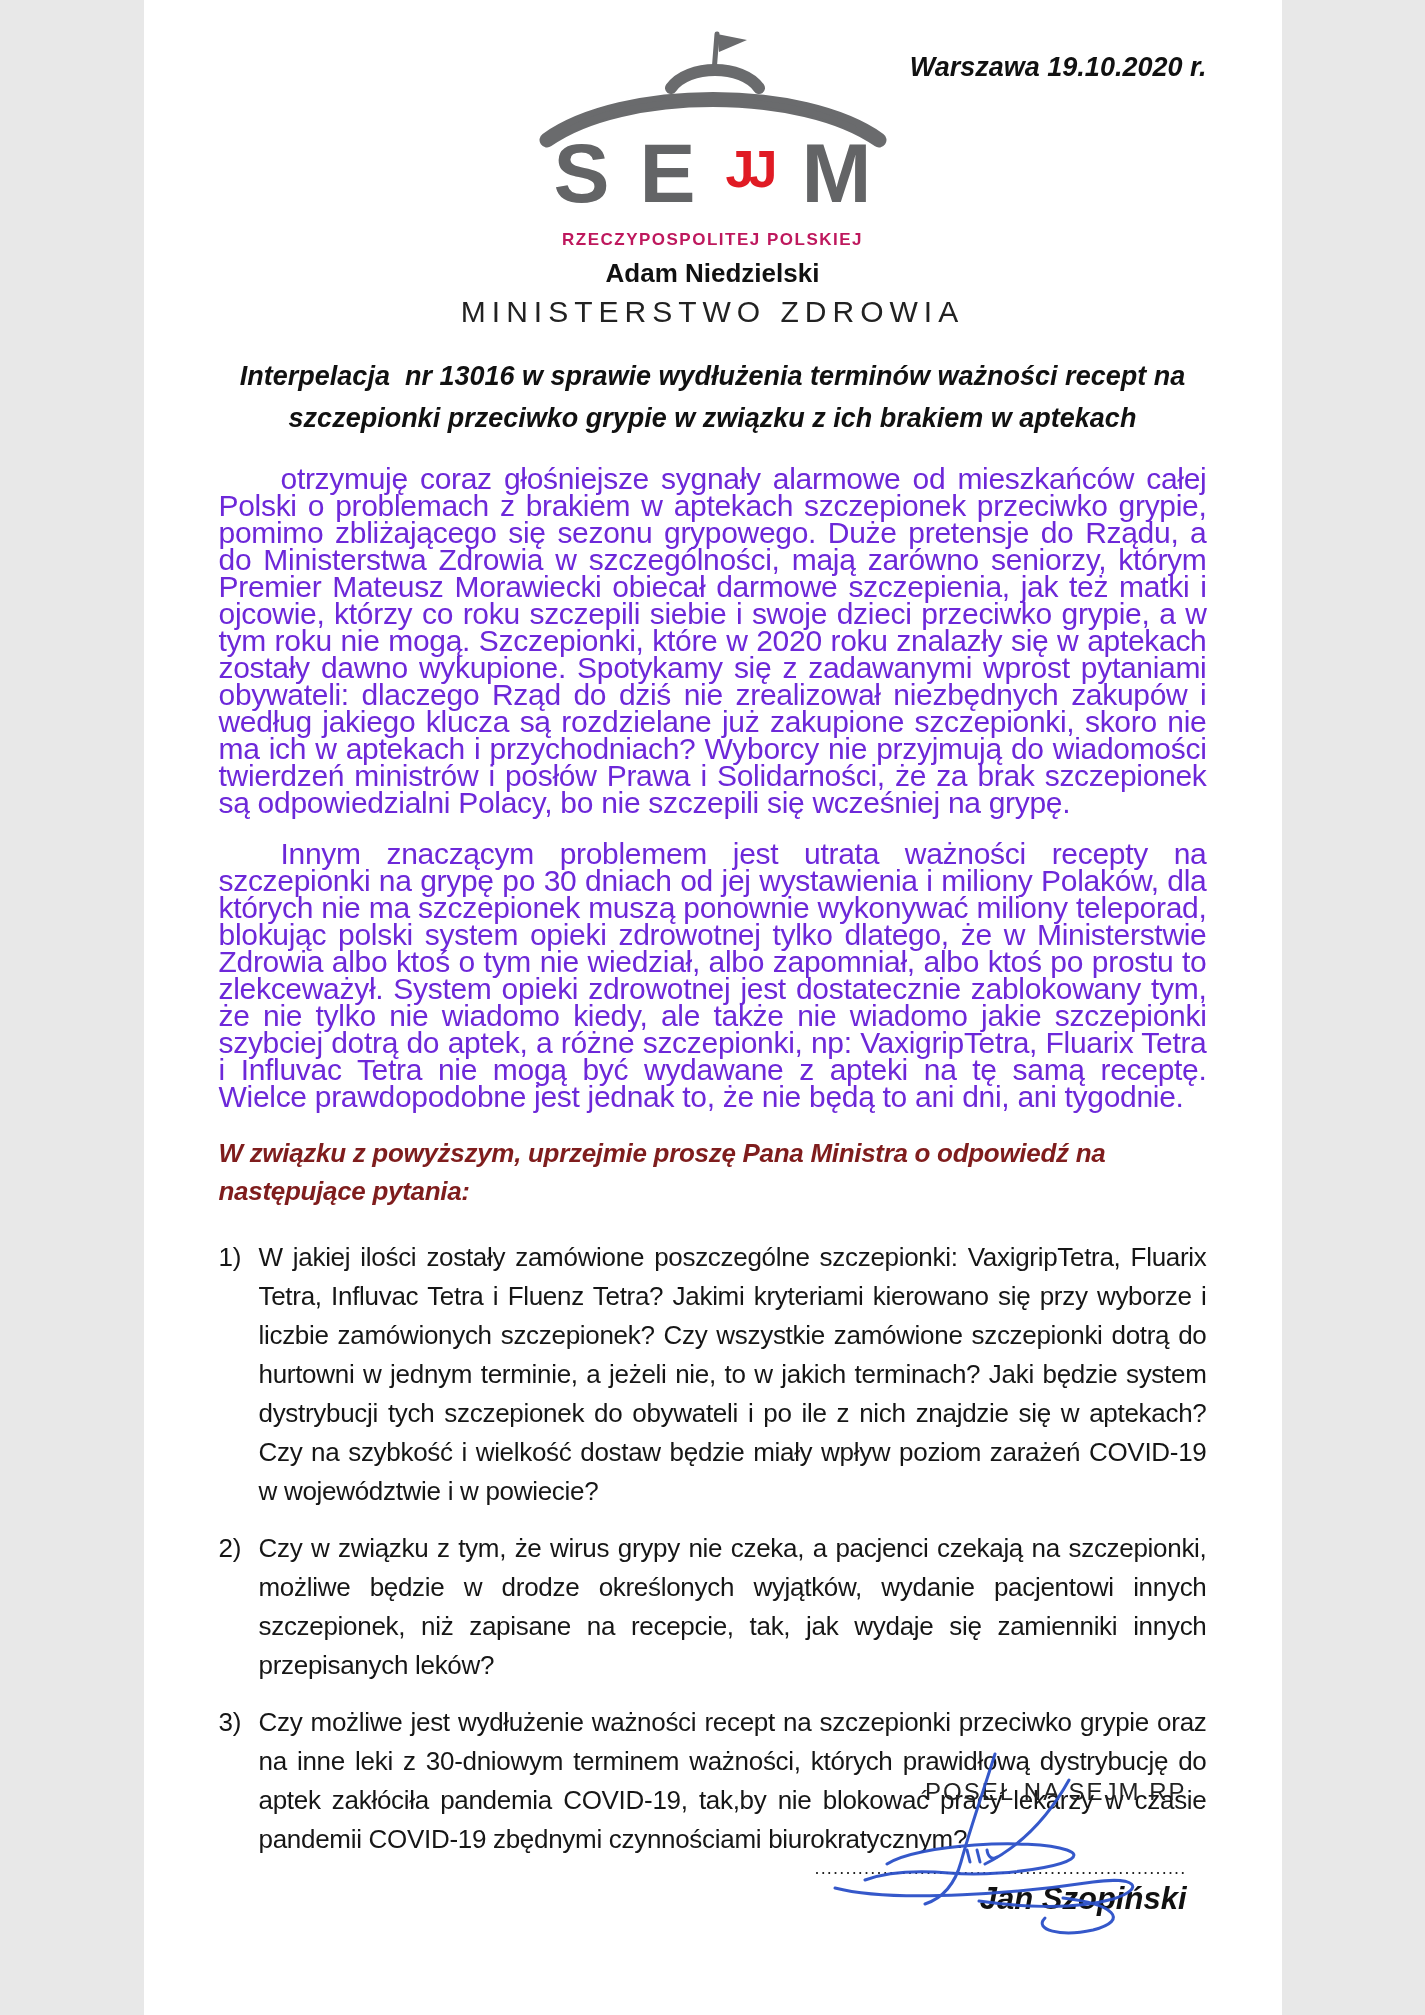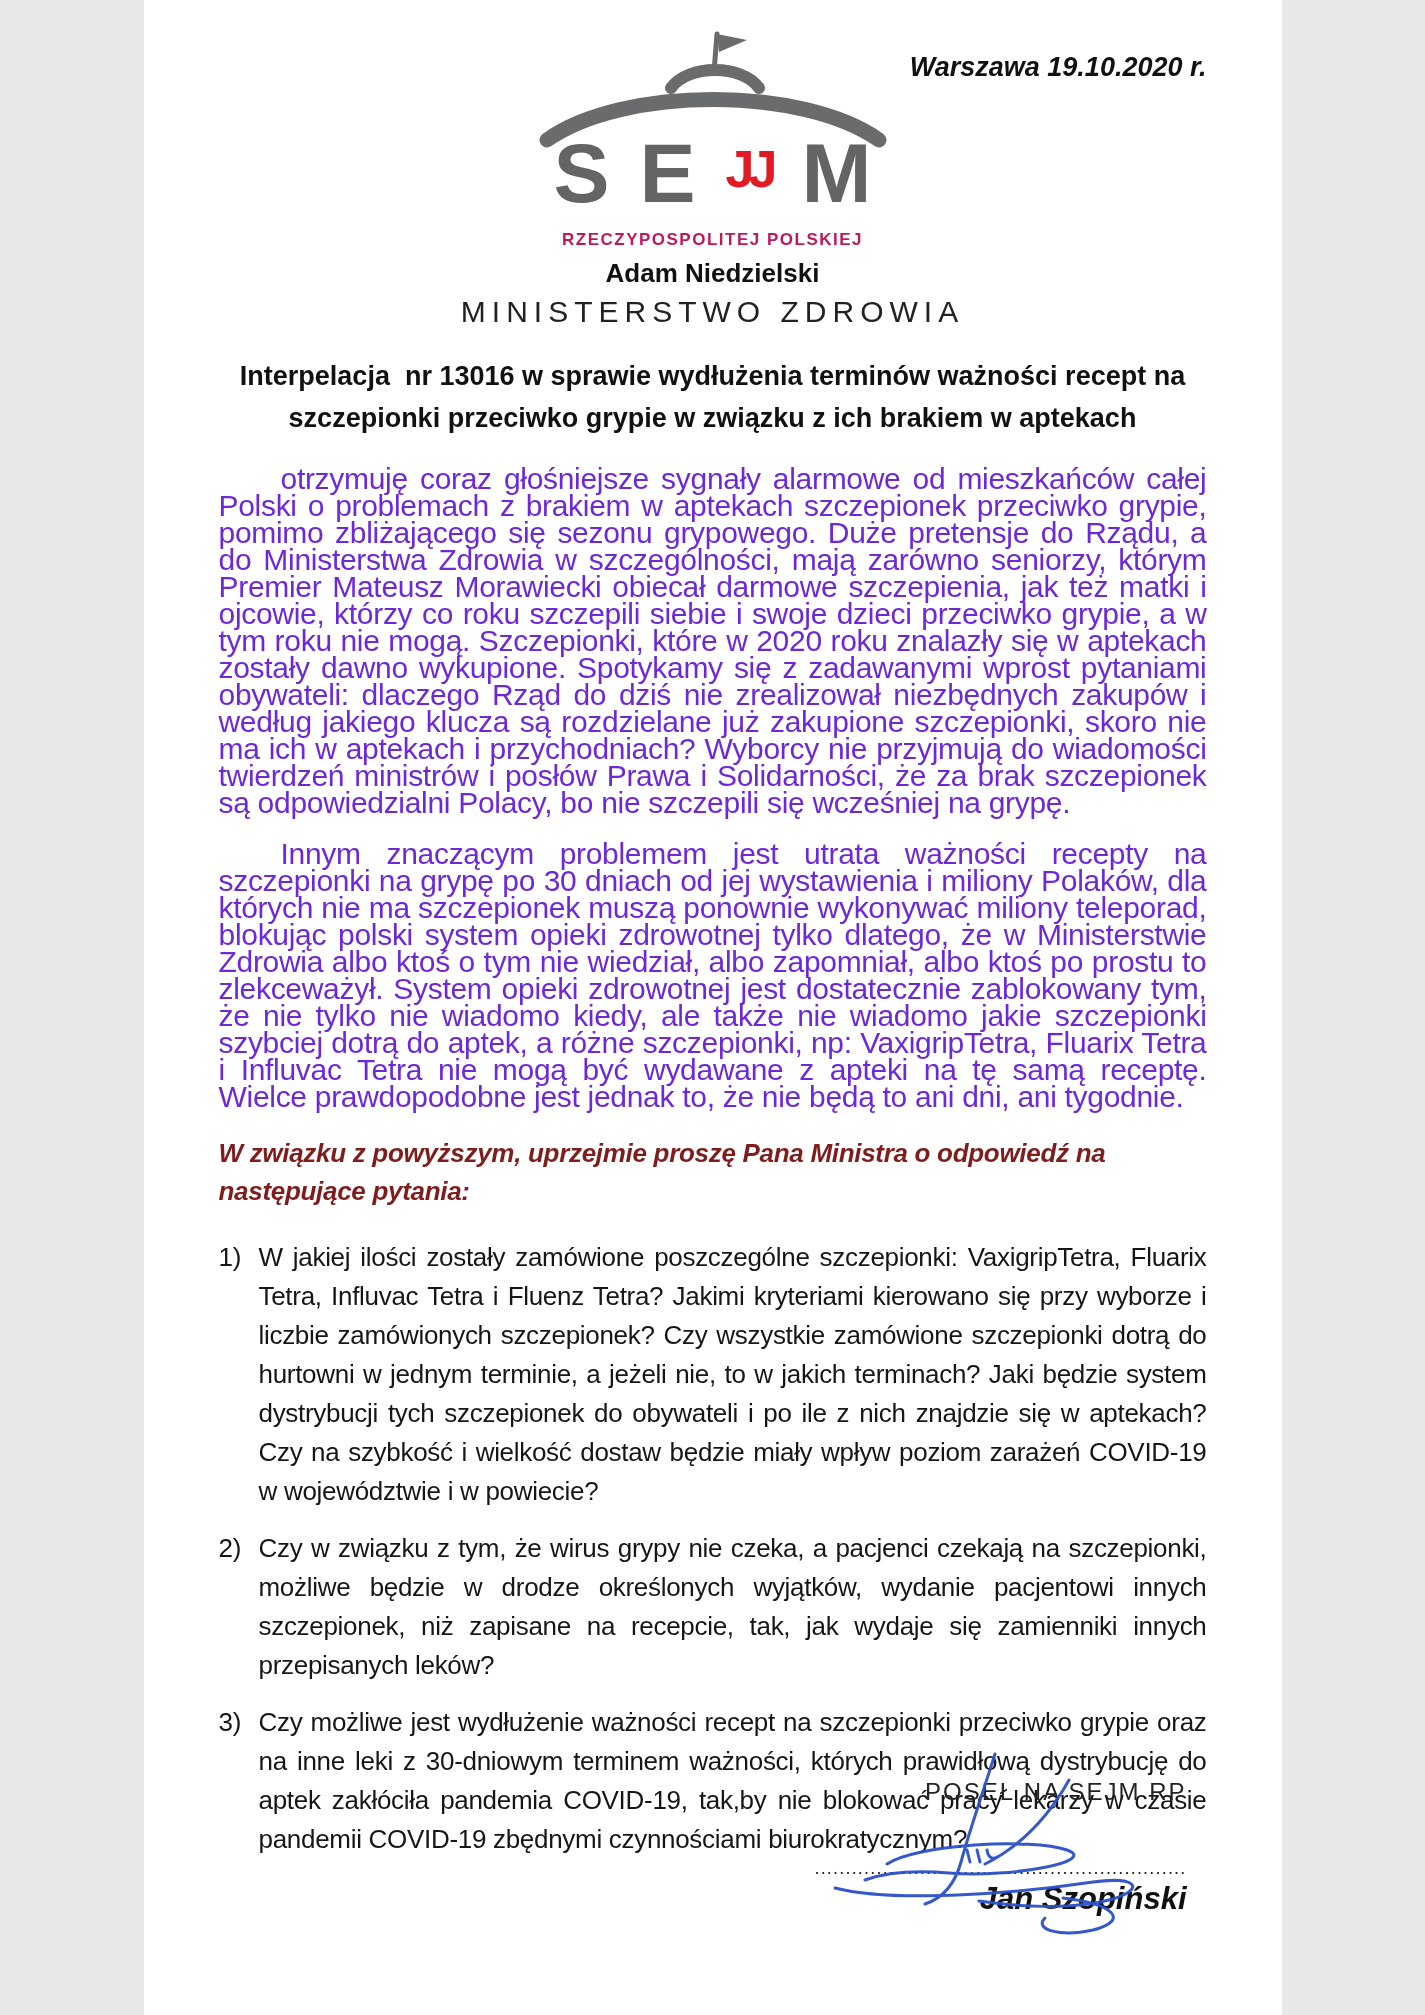--- a/index.html
+++ b/index.html
@@ -42,20 +42,21 @@
     font-size:26px;font-weight:bold;color:#111;
   }
   .recipient-org{
     margin-top:6px;text-align:center;
     font-size:30px;font-weight:normal;letter-spacing:6px;color:#222;
   }
   .doc-title{
     margin:26px 75px 0 75px;text-align:center;
     font-size:27px;font-weight:bold;line-height:42px;color:#111;
     white-space:pre-wrap;
+    font-style:italic;
   }
   .salutation-wrap{margin-top:34px;text-align:center;}
   .salutation{
     display:inline-block;
     font-size:29px;font-weight:bold;color:#111;
     border-bottom:3px solid #111;
     padding:0 14px 5px 14px;
   }
   
   .bodytext{margin:26px 75px 0 75px;}

